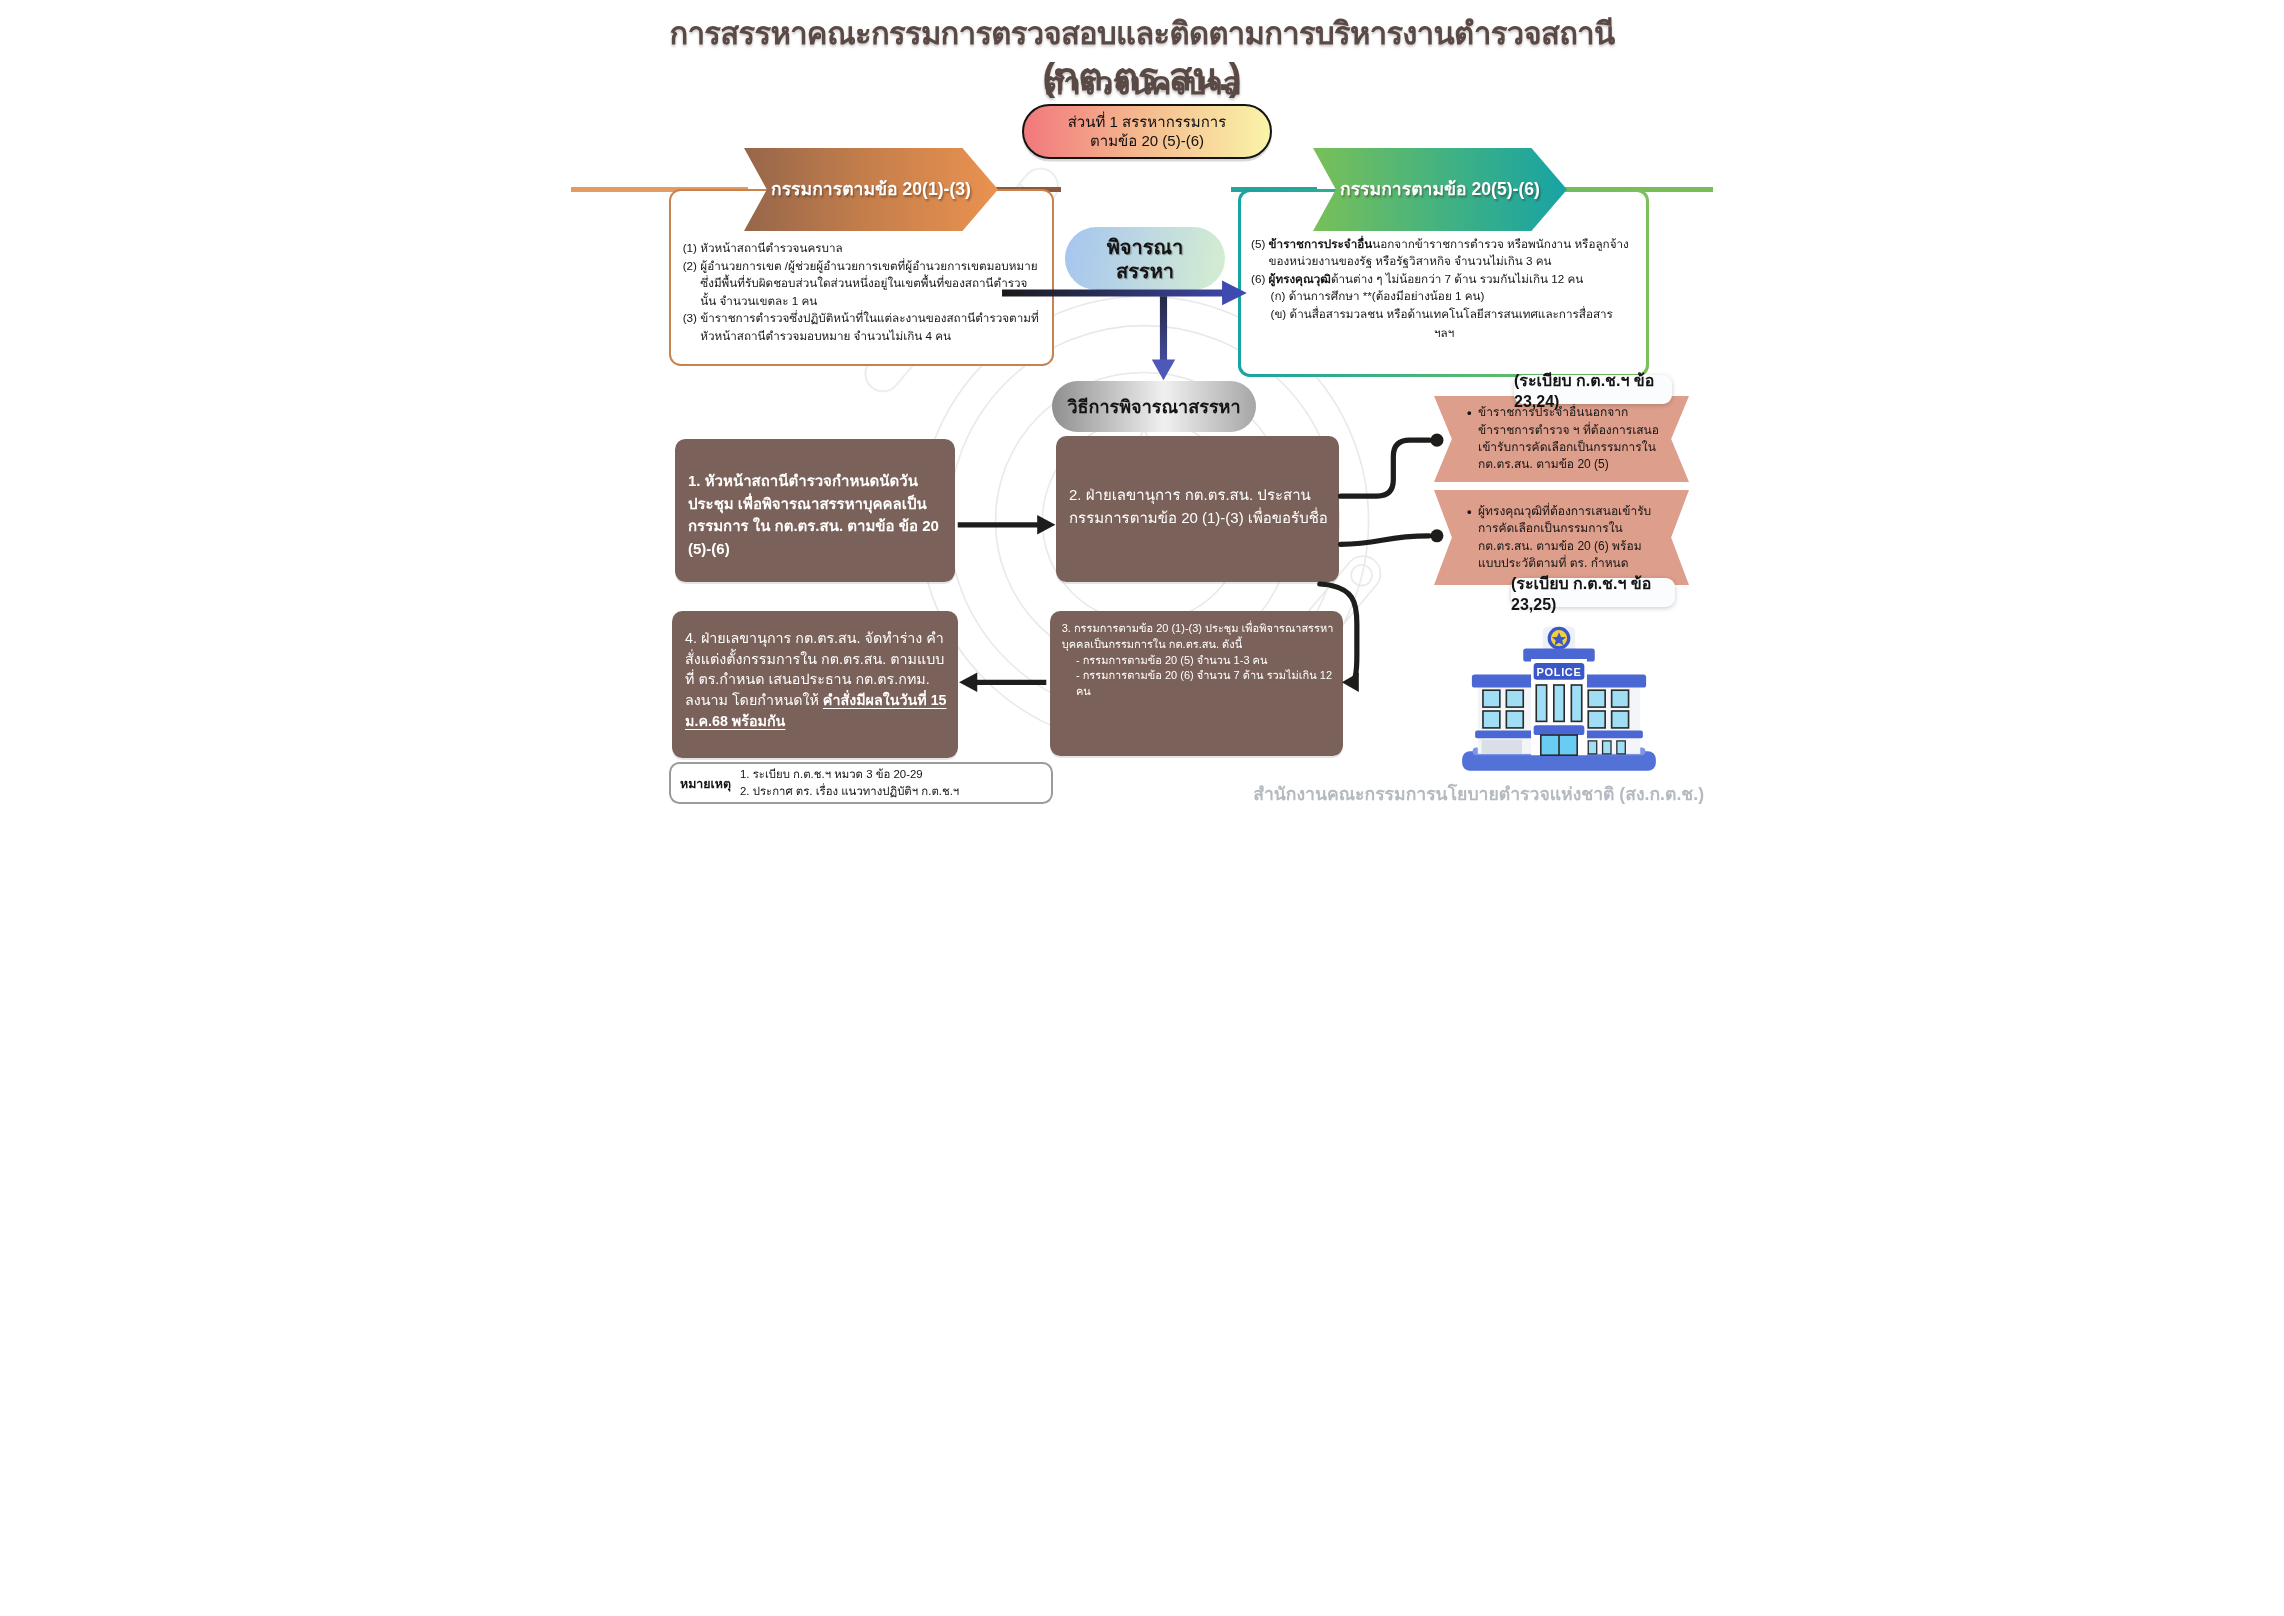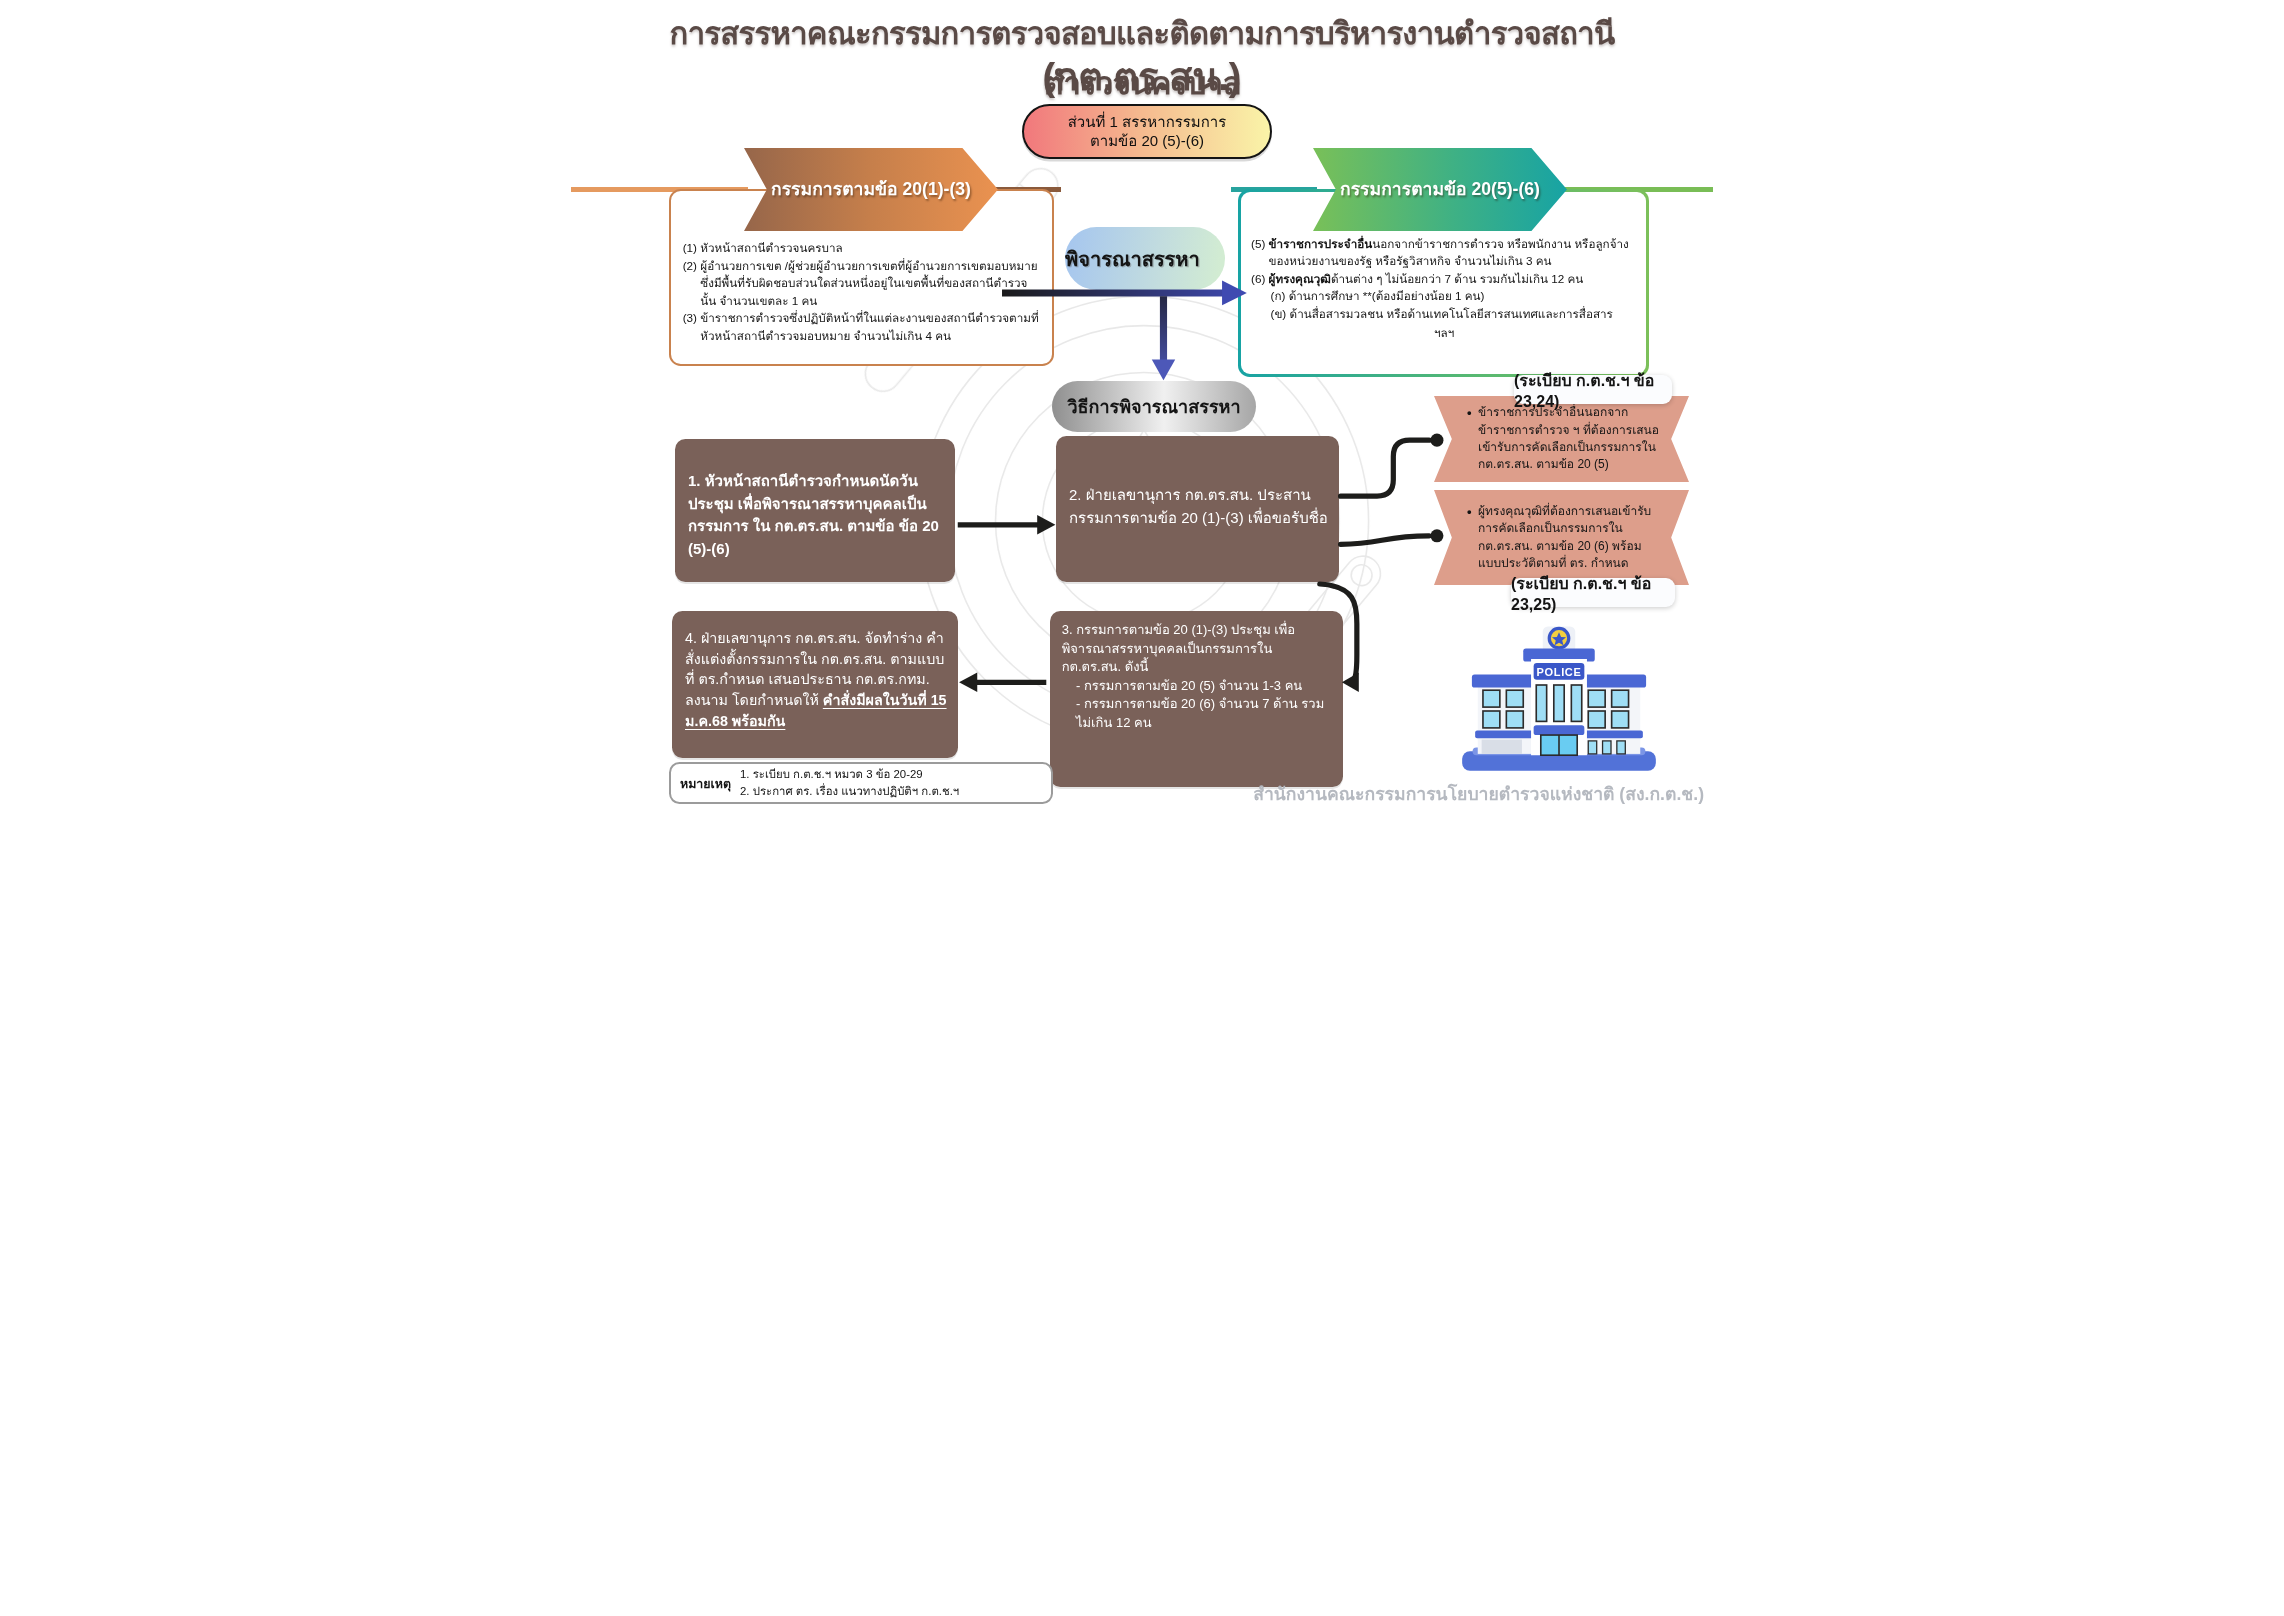--- a/index.html
+++ b/index.html
@@ -37,36 +37,36 @@
   .right-box{background:#fff;border-radius:9px;width:100%;height:100%;box-sizing:border-box;padding:43px 9px 5.2px 10.4px;}
   .wb-text{font-size:11.7px;line-height:1.5;color:#131313;}
   .wb-item{display:grid;grid-template-columns:auto 1fr;column-gap:3.3px;}
   .wb-sub{display:grid;grid-template-columns:auto 1fr;column-gap:3.3px;padding-left:19.5px;}
   .wb-bold{font-weight:800;}
   .wb-etc{text-align:center;font-size:11.7px;margin-top:1.3px;}
 
   
   .consider-pill{left:494px;top:227px;width:160px;height:63px;border-radius:33px;
           background:linear-gradient(100deg,#a7c7ee 5%,#c3ddde 60%,#d2ecd2 95%);
-          display:flex;flex-direction:row;justify-content:flex-start;align-items:center;
+          display:flex;flex-direction:column;justify-content:center;align-items:center;
           font-size:20px;font-weight:800;color:#141414;line-height:1.2;
           text-shadow:1.3px 1.3px 0 rgba(100,100,100,.40);z-index:3;}
 
   
   .method-pill{left:481px;top:381px;width:204px;height:51px;border-radius:39px;
           background:linear-gradient(90deg,#8f8f8f 0%,#f0f0f0 55%,#a6a6a6 100%);
           display:flex;justify-content:center;align-items:center;
           font-size:18px;font-weight:800;color:#141414;z-index:3;}
 
   
   .brown-box{background:#7a6159;border-radius:10.4px;color:#fff;z-index:2;box-sizing:border-box;
           font-size:15px;line-height:1.5;box-shadow:0 2px 0 rgba(0,0,0,.10);}
   .step1{left:104px;top:439px;width:280px;height:143px;padding:31px 9px 6.5px 13px;font-weight:bold;}
   .step2{left:485px;top:436px;width:283px;height:146px;padding:48px 9px 6.5px 13px;}
-  .step3{left:479px;top:611px;width:293px;height:176px;padding:10.4px 7.8px 5.2px 11.7px;font-size:13px;line-height:1.42;}
+  .step3{left:479px;top:611px;width:293px;height:145px;padding:10.4px 7.8px 5.2px 11.7px;font-size:11px;line-height:1.42;}
   .step4{left:101px;top:611px;width:286px;height:147px;padding:17px 9px 5.2px 13px;font-size:14.3px;line-height:1.45;}
   .step4-bold{font-weight:800;text-decoration:underline;text-underline-offset:3.3px;}
   .step3-sub{padding-left:14.3px;}
 
   
   .ribbon{background:#dd9e8b;z-index:2;color:#141414;
           clip-path:polygon(0 0,100% 0,93% 50%,100% 100%,0 100%,7% 50%);
           display:flex;align-items:center;box-sizing:border-box;padding:6.5px 29px 6.5px 33px;}
   .ribbon1{left:863px;top:396px;width:255px;height:86px;}
   .ribbon2{left:863px;top:490px;width:255px;height:95px;}

